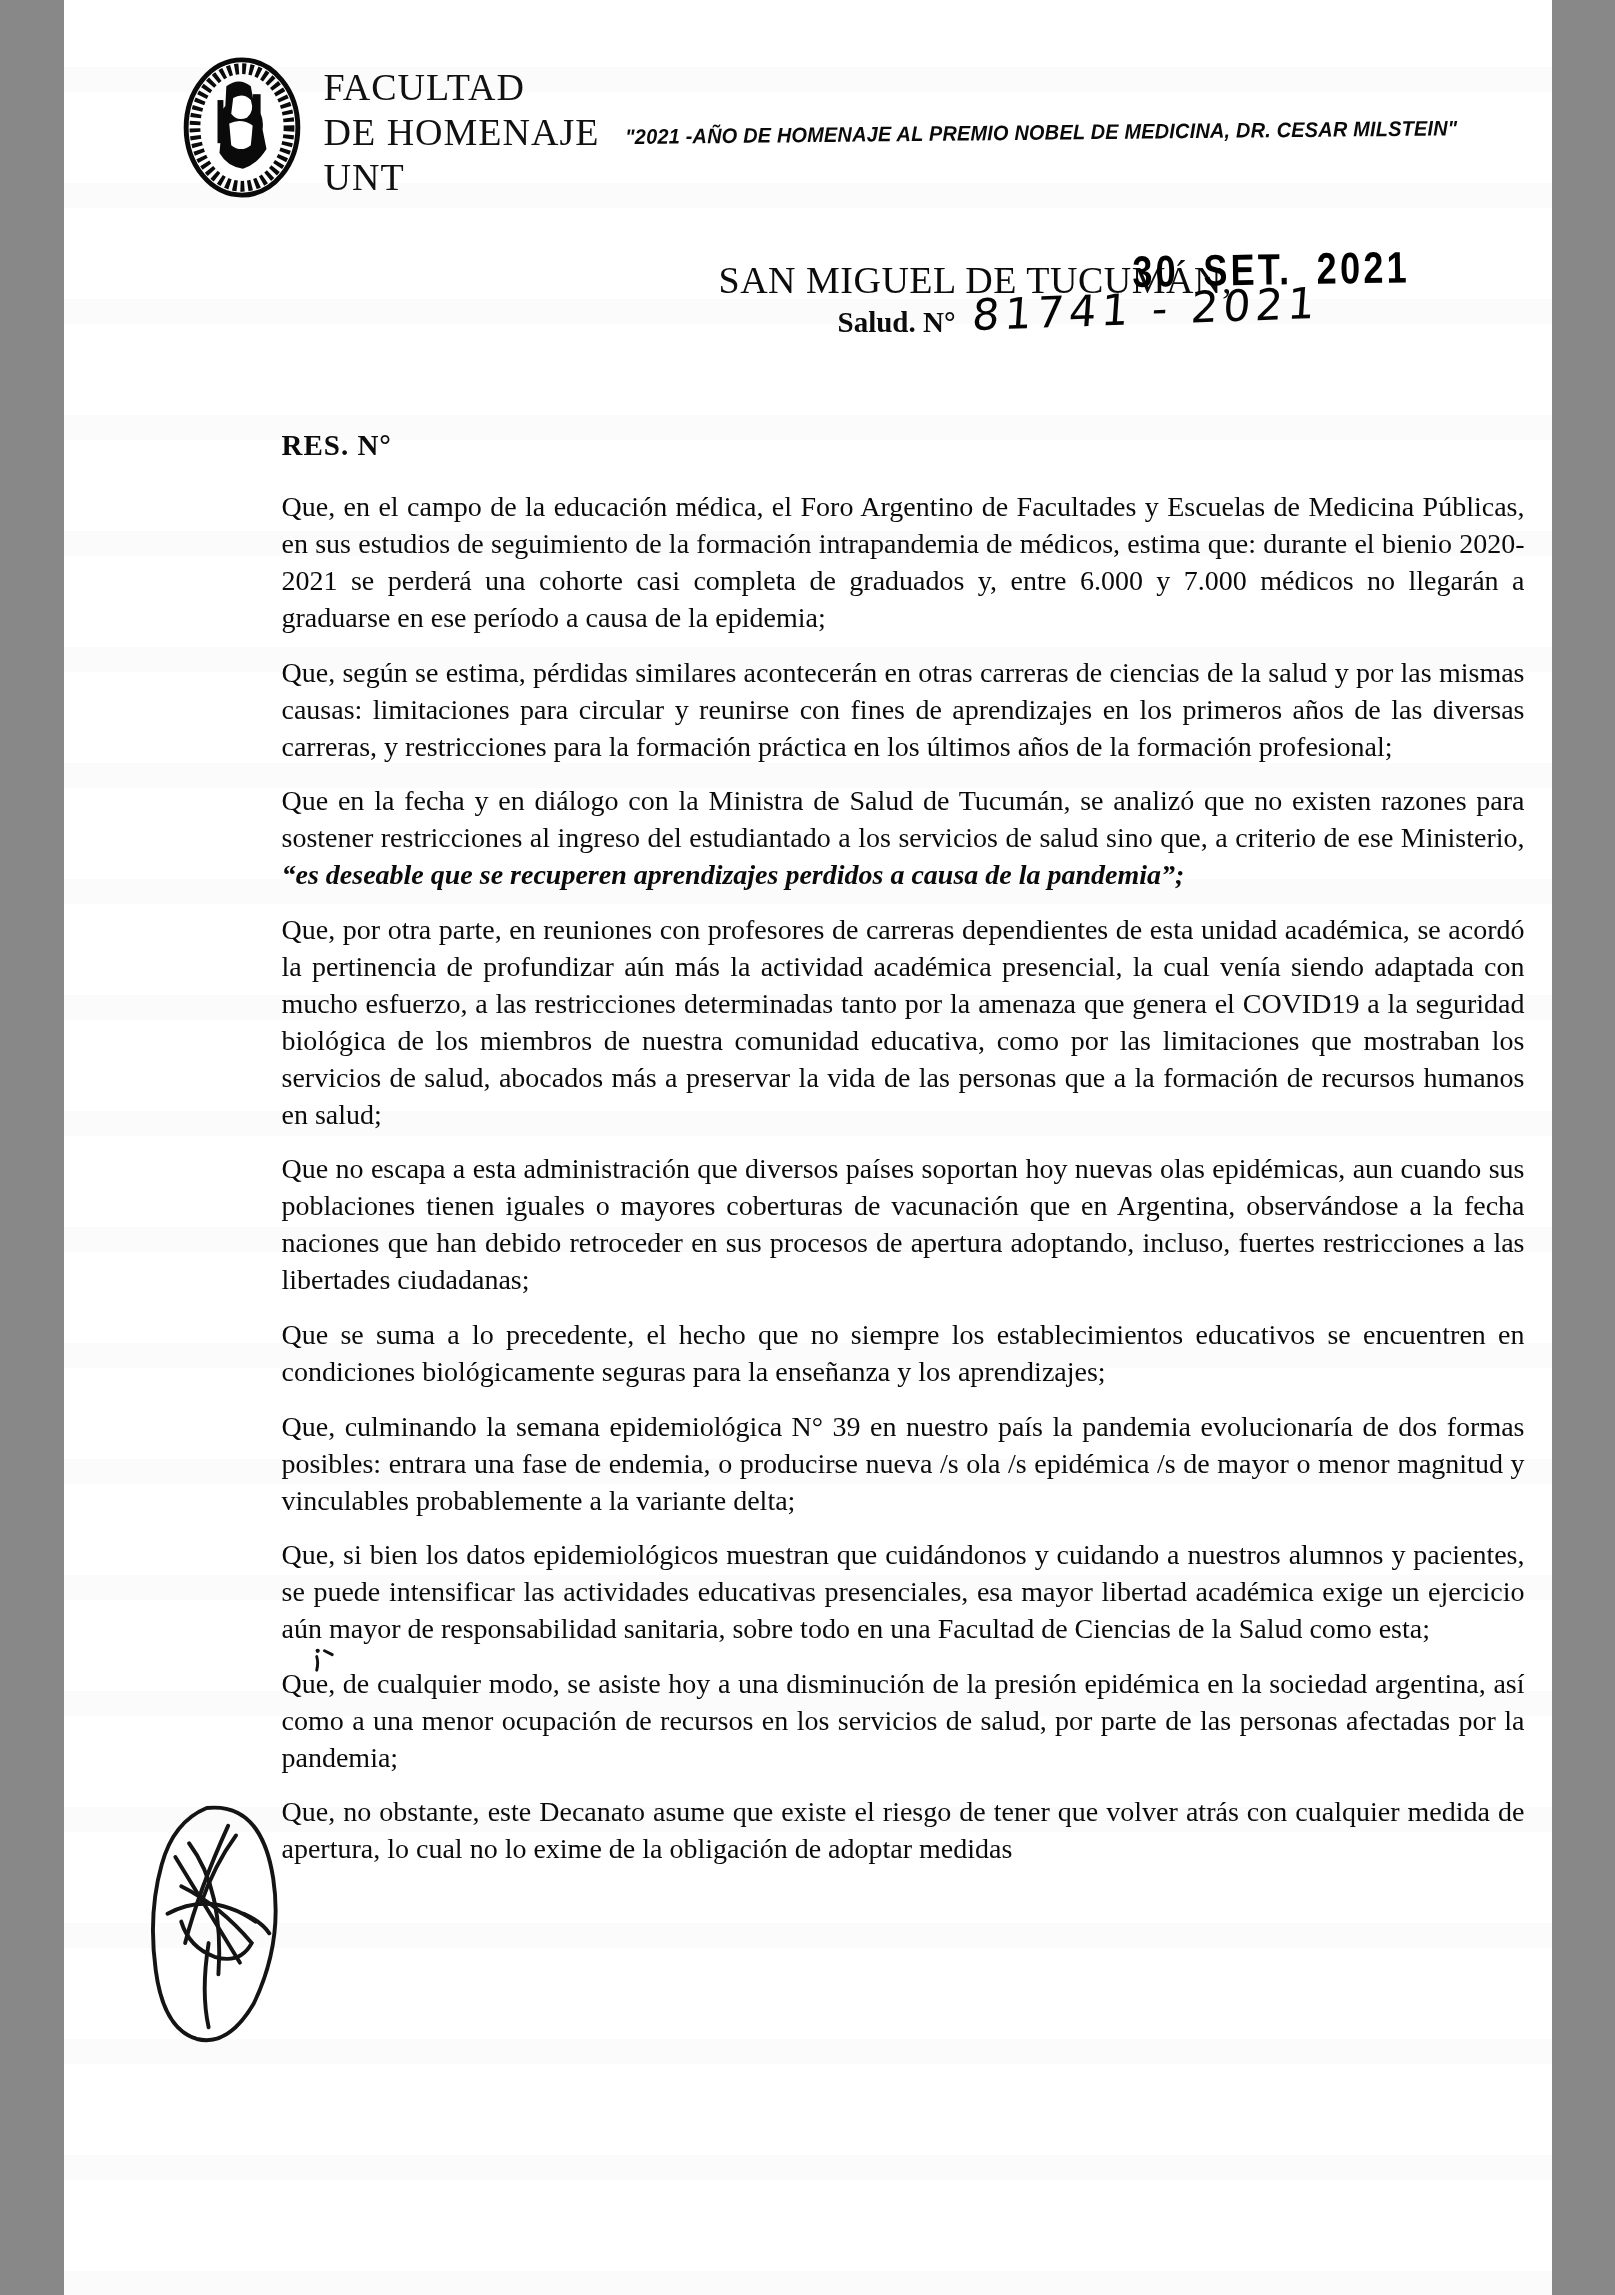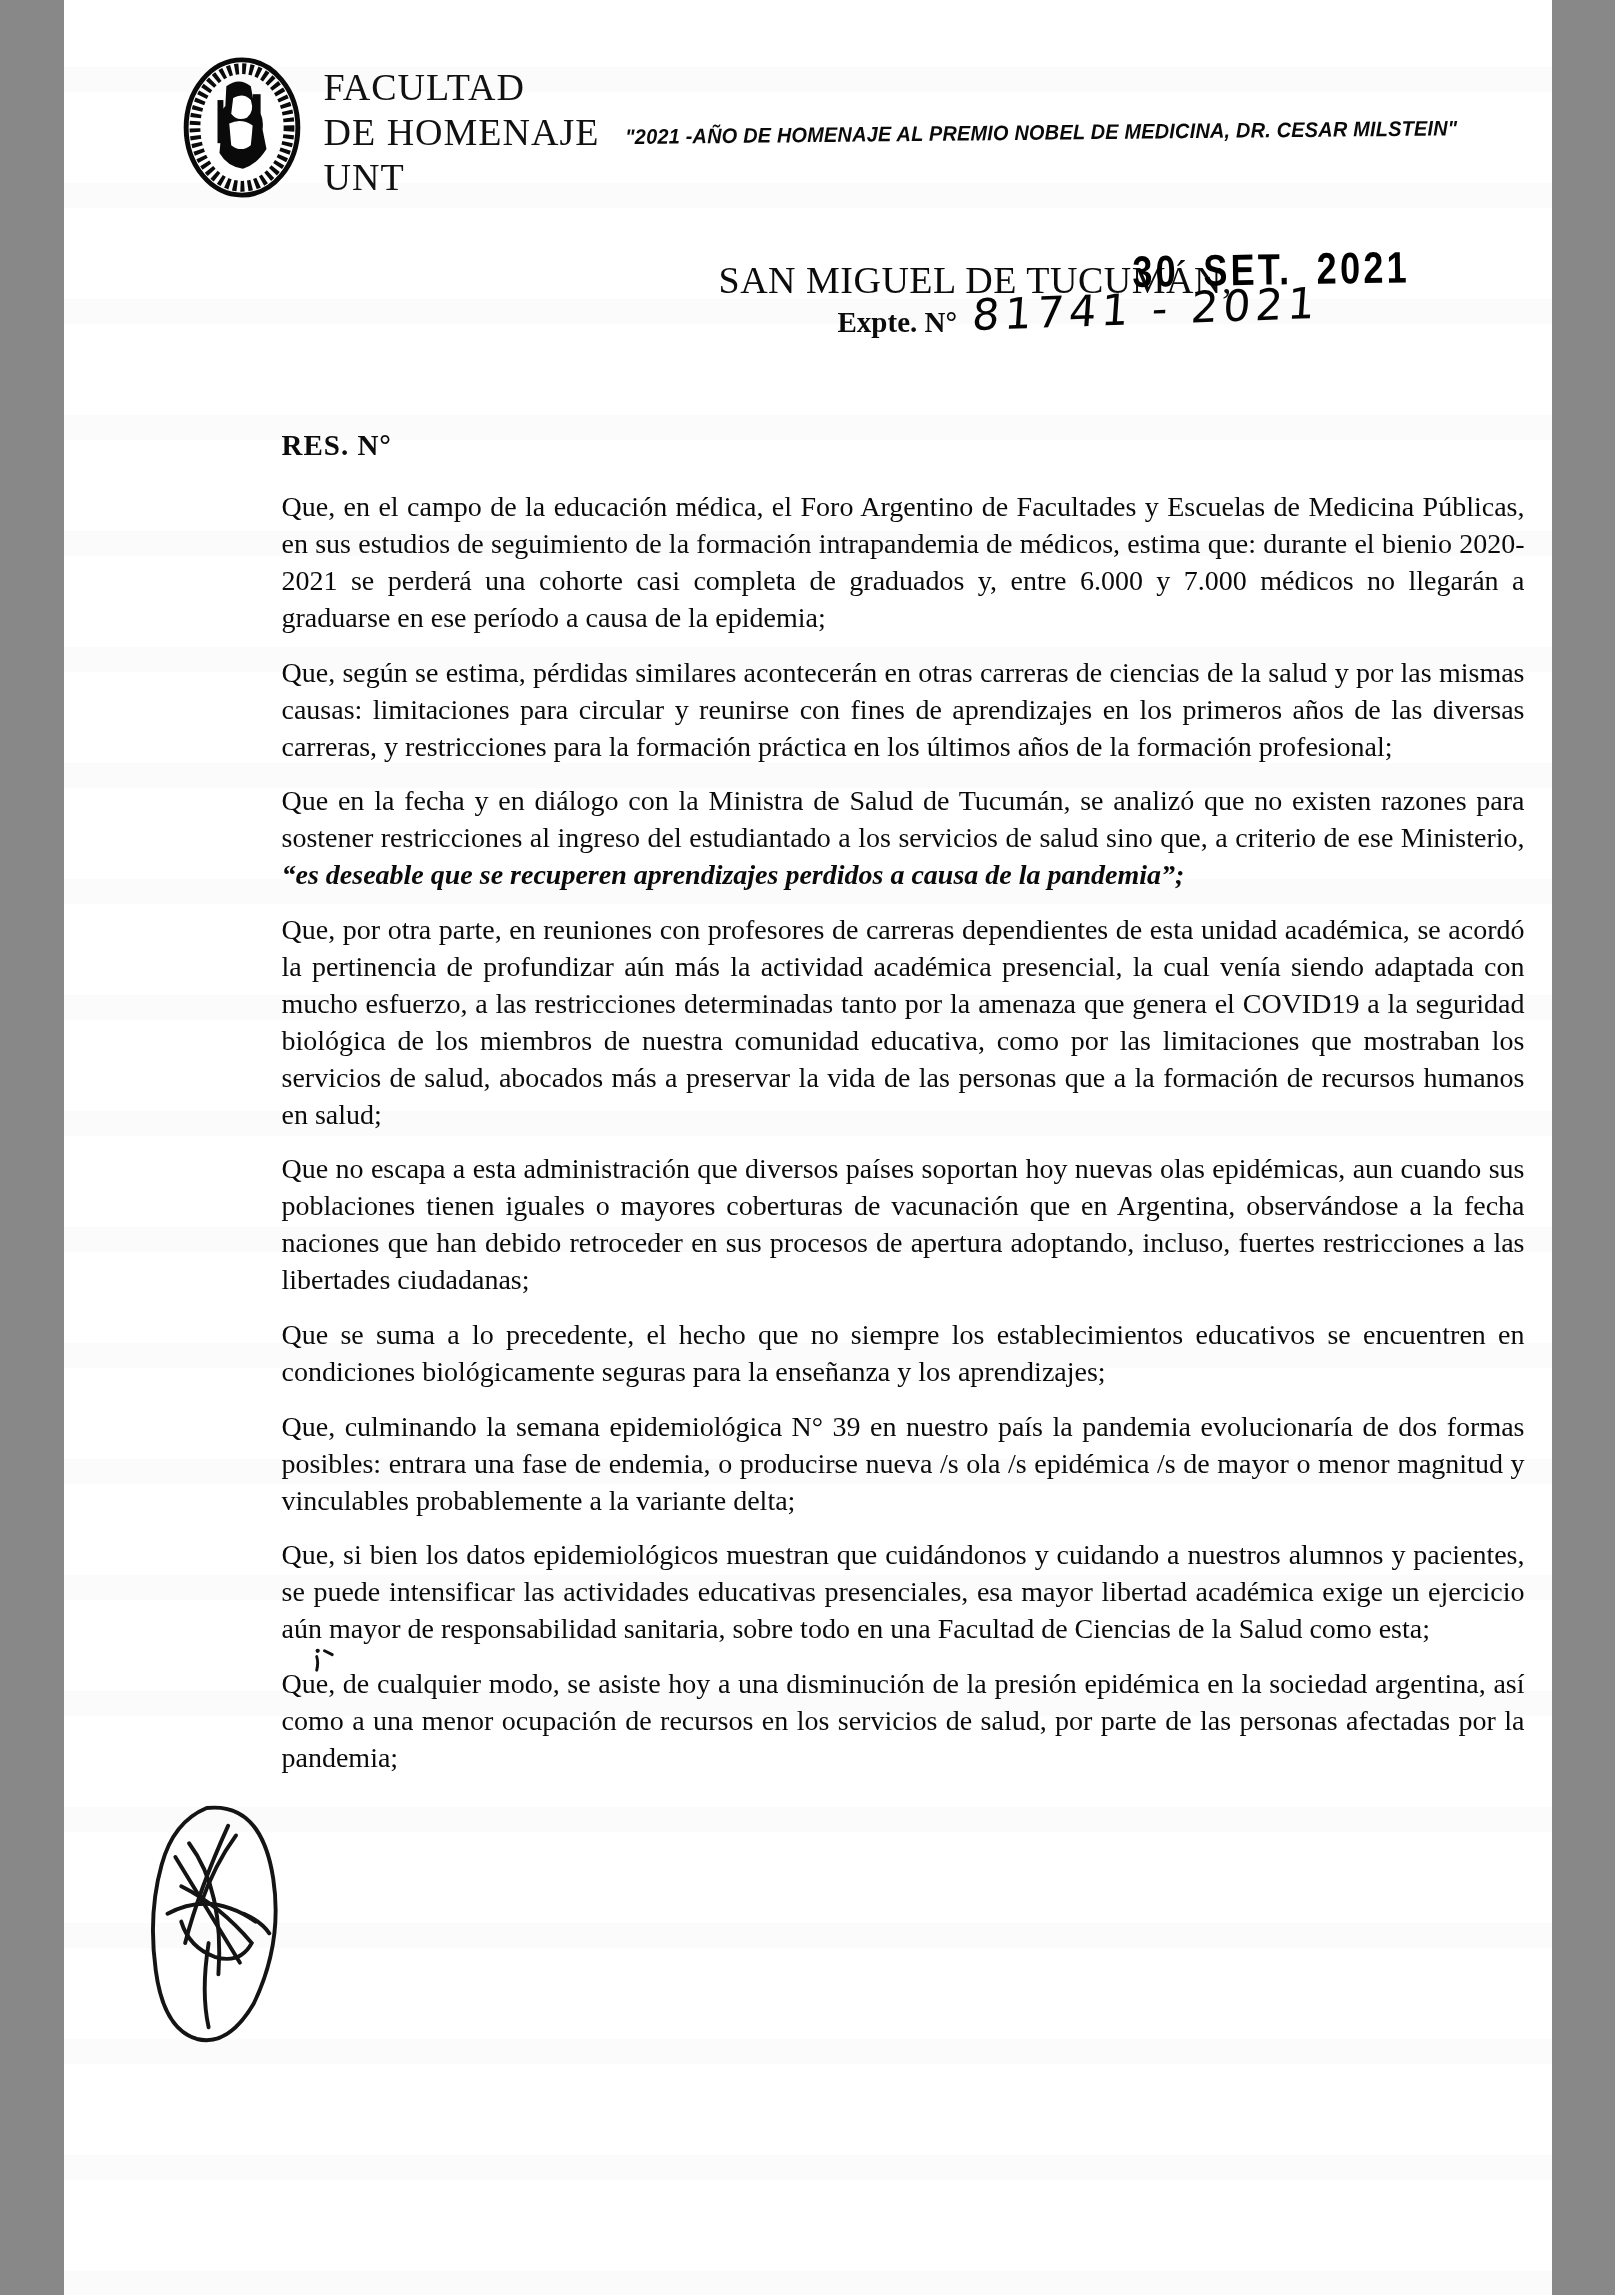--- a/index.html
+++ b/index.html
@@ -180,35 +180,36 @@
     <div>FACULTAD</div>
     <div>DE HOMENAJE</div>
     <div>UNT</div>
   </div>
 
   <div class="motto">"2021 -AÑO DE HOMENAJE AL PREMIO NOBEL DE MEDICINA, DR. CESAR MILSTEIN"</div>
 
   <div class="dateline-place">SAN MIGUEL DE TUCUMÁN,</div>
   <div class="date-stamp">30 SET. 2021</div>
 
-  <div class="expte-label">Expte. N°</div>
+  <div class="expte-label">Salud. N°</div>
   <div class="expte-number">81741 - 2021</div>
 
   <div class="res-label">RES. N°</div>
 
   <div class="doc-body">
       <p class="doc-paragraph"><span>Que, en el campo de la educación médica, el Foro Argentino de Facultades y Escuelas de Medicina Públicas, en sus estudios de seguimiento de la formación intrapandemia de médicos, estima que: durante el bienio 2020-2021 se perderá una cohorte casi completa de graduados y, entre 6.000 y 7.000 médicos no llegarán a graduarse en ese período a causa de la epidemia;</span></p>
       <p class="doc-paragraph"><span>Que, según se estima, pérdidas similares acontecerán en otras carreras de ciencias de la salud y por las mismas causas: limitaciones para circular y reunirse con fines de aprendizajes en los primeros años de las diversas carreras, y restricciones para la formación práctica en los últimos años de la formación profesional;</span></p>
       <p class="doc-paragraph"><span>Que en la fecha y en diálogo con la Ministra de Salud de Tucumán, se analizó que no existen razones para sostener restricciones al ingreso del estudiantado a los servicios de salud sino que, a criterio de ese Ministerio, </span><span class="seg-bold-italic">“es deseable que se recuperen aprendizajes perdidos a causa de la pandemia”;</span></p>
       <p class="doc-paragraph"><span>Que, por otra parte, en reuniones con profesores de carreras dependientes de esta unidad académica, se acordó la pertinencia de profundizar aún más la actividad académica presencial, la cual venía siendo adaptada con mucho esfuerzo, a las restricciones determinadas tanto por la amenaza que genera el COVID19 a la seguridad biológica de los miembros de nuestra comunidad educativa, como por las limitaciones que mostraban los servicios de salud, abocados más a preservar la vida de las personas que a la formación de recursos humanos en salud;</span></p>
       <p class="doc-paragraph"><span>Que no escapa a esta administración que diversos países soportan hoy nuevas olas epidémicas, aun cuando sus poblaciones tienen iguales o mayores coberturas de vacunación que en Argentina, observándose a la fecha naciones que han debido retroceder en sus procesos de apertura adoptando, incluso, fuertes restricciones a las libertades ciudadanas;</span></p>
       <p class="doc-paragraph"><span>Que se suma a lo precedente, el hecho que no siempre los establecimientos educativos se encuentren en condiciones biológicamente seguras para la enseñanza y los aprendizajes;</span></p>
       <p class="doc-paragraph"><span>Que, culminando la semana epidemiológica N° 39 en nuestro país la pandemia evolucionaría de dos formas posibles: entrara una fase de endemia, o producirse nueva /s ola /s epidémica /s de mayor o menor magnitud y vinculables probablemente a la variante delta;</span></p>
       <p class="doc-paragraph"><span>Que, si bien los datos epidemiológicos muestran que cuidándonos y cuidando a nuestros alumnos y pacientes, se puede intensificar las actividades educativas presenciales, esa mayor libertad académica exige un ejercicio aún mayor de responsabilidad sanitaria, sobre todo en una Facultad de Ciencias de la Salud como esta;</span></p>
       <p class="doc-paragraph"><span>Que, de cualquier modo, se asiste hoy a una disminución de la presión epidémica en la sociedad argentina, así como a una menor ocupación de recursos en los servicios de salud, por parte de las personas afectadas por la pandemia;</span></p>
+      <p class="doc-paragraph"><span>Que, no obstante, este Decanato asume que existe el riesgo de tener que volver atrás con cualquier medida de apertura, lo cual no lo exime de la obligación de adoptar medidas</span></p>
     </div>
 
   <svg class="ink-mark" viewBox="0 0 34 34" aria-hidden="true">
     <path d="M10 14 Q12 20 10 28" stroke="#111" stroke-width="3" fill="none" stroke-linecap="round"></path>
     <circle cx="11" cy="8" r="2.2" fill="#111"></circle>
     <path d="M18 8 L26 12" stroke="#111" stroke-width="3" fill="none" stroke-linecap="round"></path>
   </svg>
 
   <svg class="margin-scribble" viewBox="0 0 140 262" aria-hidden="true">
     <g fill="none" stroke="#141414" stroke-width="4" stroke-linecap="round">

